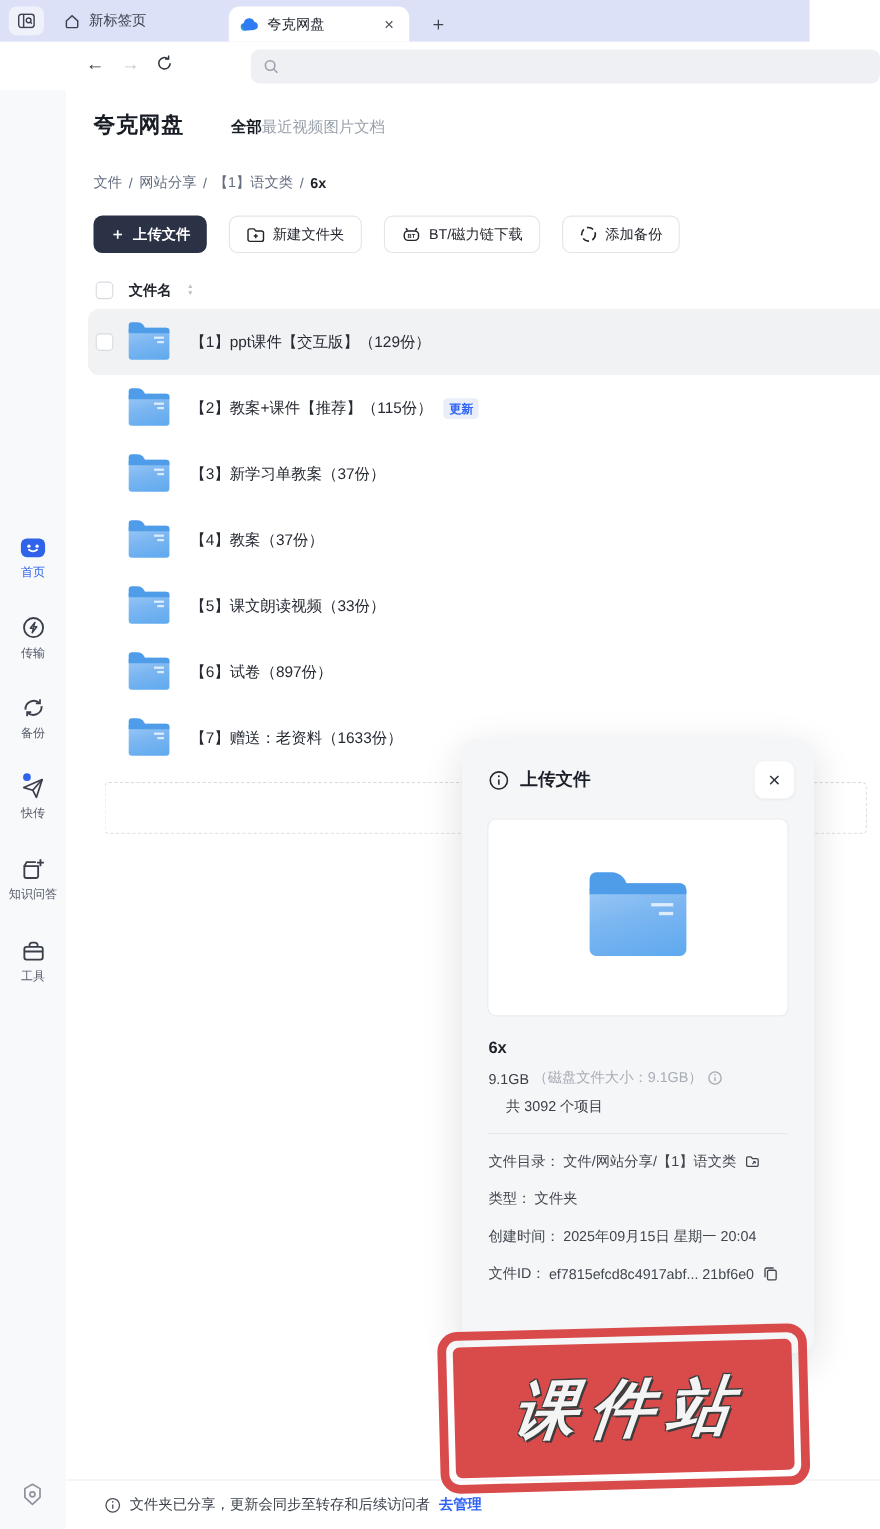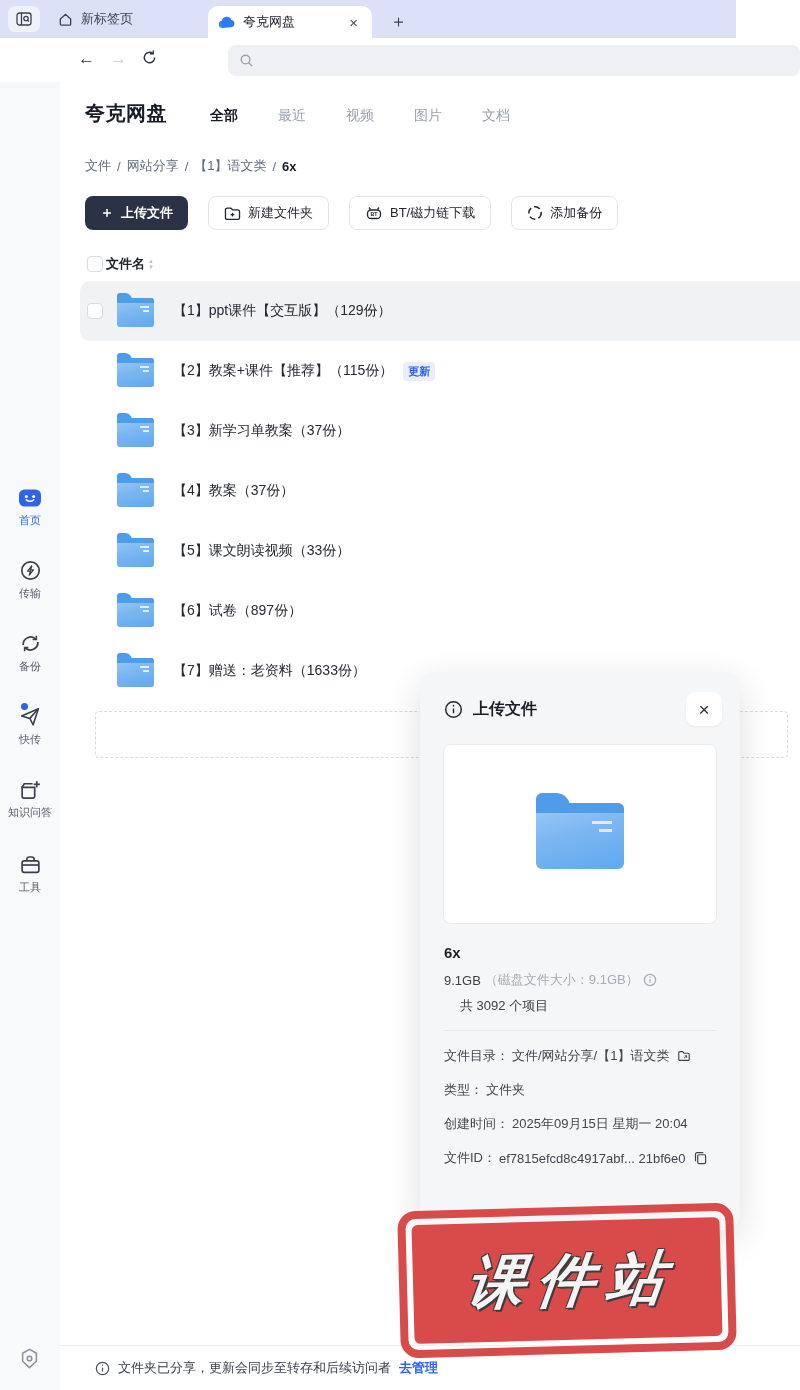--- a/index.html
+++ b/index.html
@@ -33,32 +33,32 @@
   .side-item { position:absolute; left:0; width:60px; display:flex; flex-direction:column; align-items:center; gap:4px;
                color:#565d6a; font-size:11px; }
   .side-item.active { color:#2e63ea; }
   .side-dot { position:absolute; top:-2px; right:14px; width:7px; height:7px; border-radius:50%; background:#2e63ea; }
   .side-gear { position:absolute; left:17px; top:1264px; }
 
   
   .main { position:absolute; left:60px; top:82px; right:0; bottom:0; background:#fff; }
   .titlerow { position:absolute; left:25px; top:18px; display:flex; align-items:baseline; }
   .app-title { font-size:20px; font-weight:800; color:#181c25; letter-spacing:.5px; }
-  .view-tabs { display:flex; gap:40px; margin-left:43px; }
+  .view-tabs { display:flex; margin-left:43px; }
   .view-tab { font-size:14px; color:#9aa1ac; }
   .view-tab.active { color:#181c25; font-weight:700; }
   .breadcrumb { position:absolute; left:25px; top:75px; font-size:13px; color:#636c80; display:flex; gap:6px; align-items:center; }
   .breadcrumb .cur { color:#181c25; font-weight:700; }
 
   .toolbar { position:absolute; left:25px; top:114px; display:flex; gap:20px; }
   .btn { height:34px; display:flex; align-items:center; gap:7px; font-size:13px; border-radius:8px; padding:0 15px; }
   .btn-primary { background:#2b3246; color:#fff; font-weight:600; }
   .btn-ghost { background:#fff; border:1px solid #e3e5e9; color:#23262d; }
 
-  .list-header { position:absolute; left:27px; top:173px; display:flex; align-items:center; gap:3px; }
+  .list-header { position:absolute; left:27px; top:173px; display:flex; align-items:center; gap:14px; }
   .checkbox { width:16px; height:16px; border:1px solid #d8dbe0; border-radius:4px; background:#fff; }
   .col-label { font-size:13px; font-weight:700; color:#22252c; }
   .sort-ic { display:flex; flex-direction:column; line-height:5px; font-size:6px; color:#b9bec7; gap:1px; }
 
   .rows { position:absolute; left:0; top:199px; right:0; }
   .row { position:relative; height:60px; }
   .row.selected { background:#f1f2f4; border-radius:10px 0 0 10px; margin-left:20px; }
   .row.selected .cell { left:7px; }
   .row .cell { position:absolute; left:27px; top:0; right:10px; height:60px; display:flex; align-items:center; }
   .row .checkbox { margin-right:14px; }

